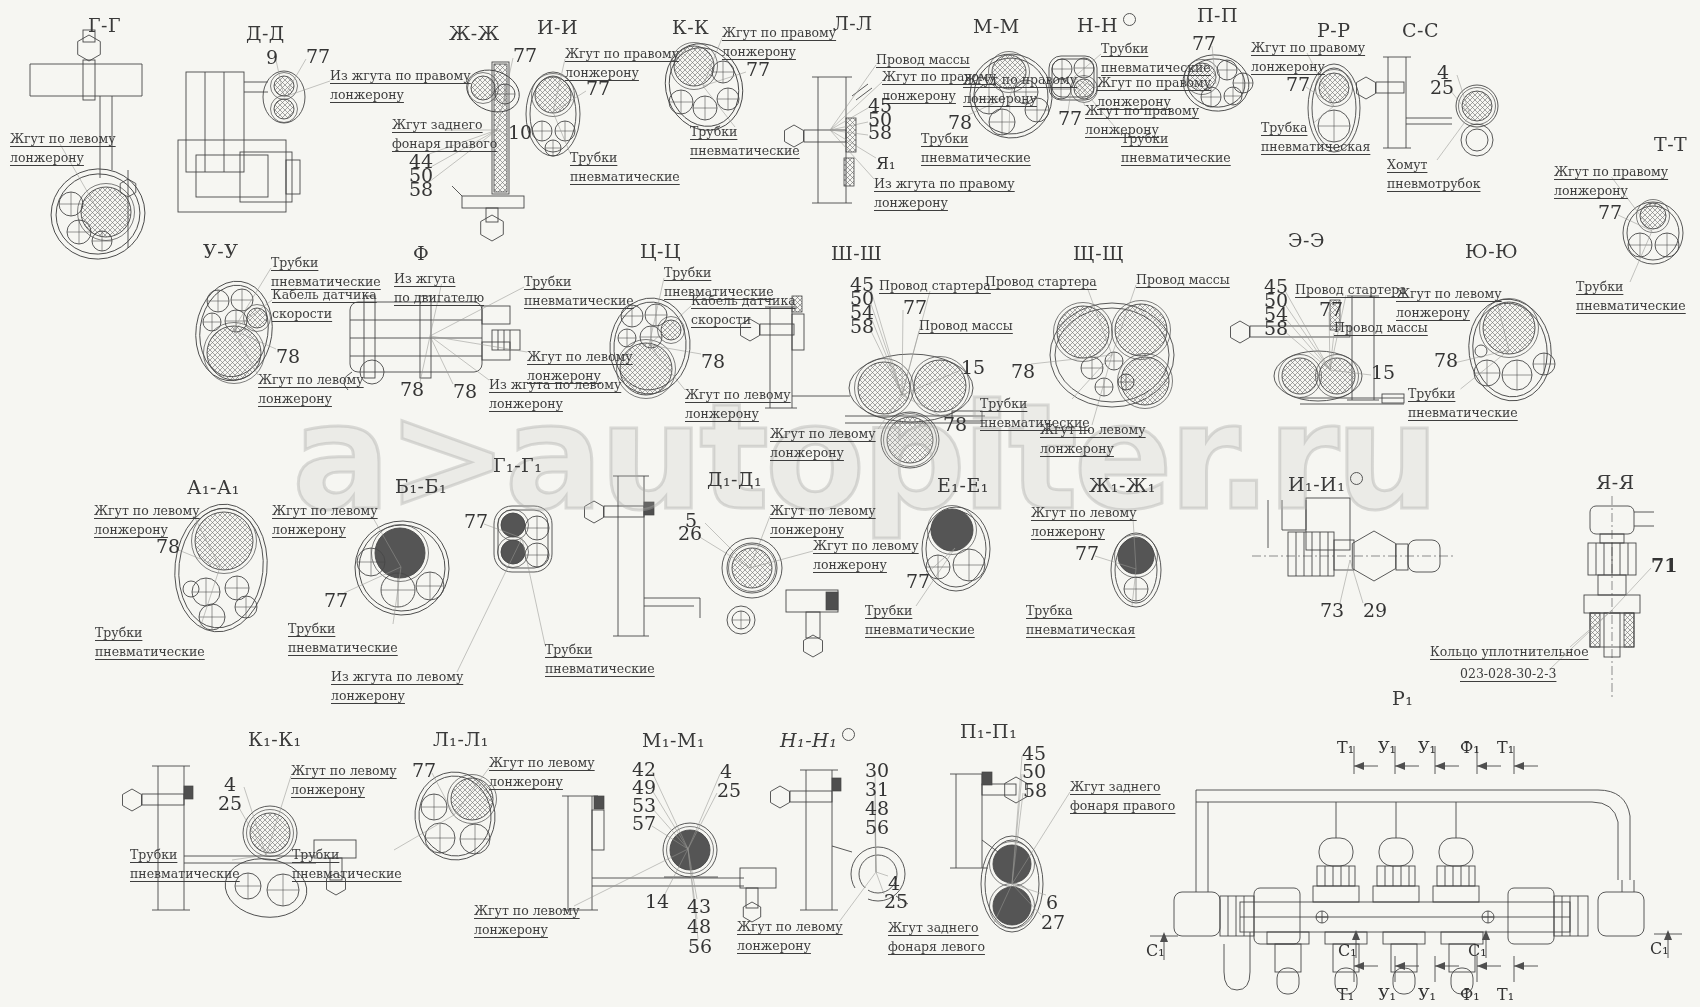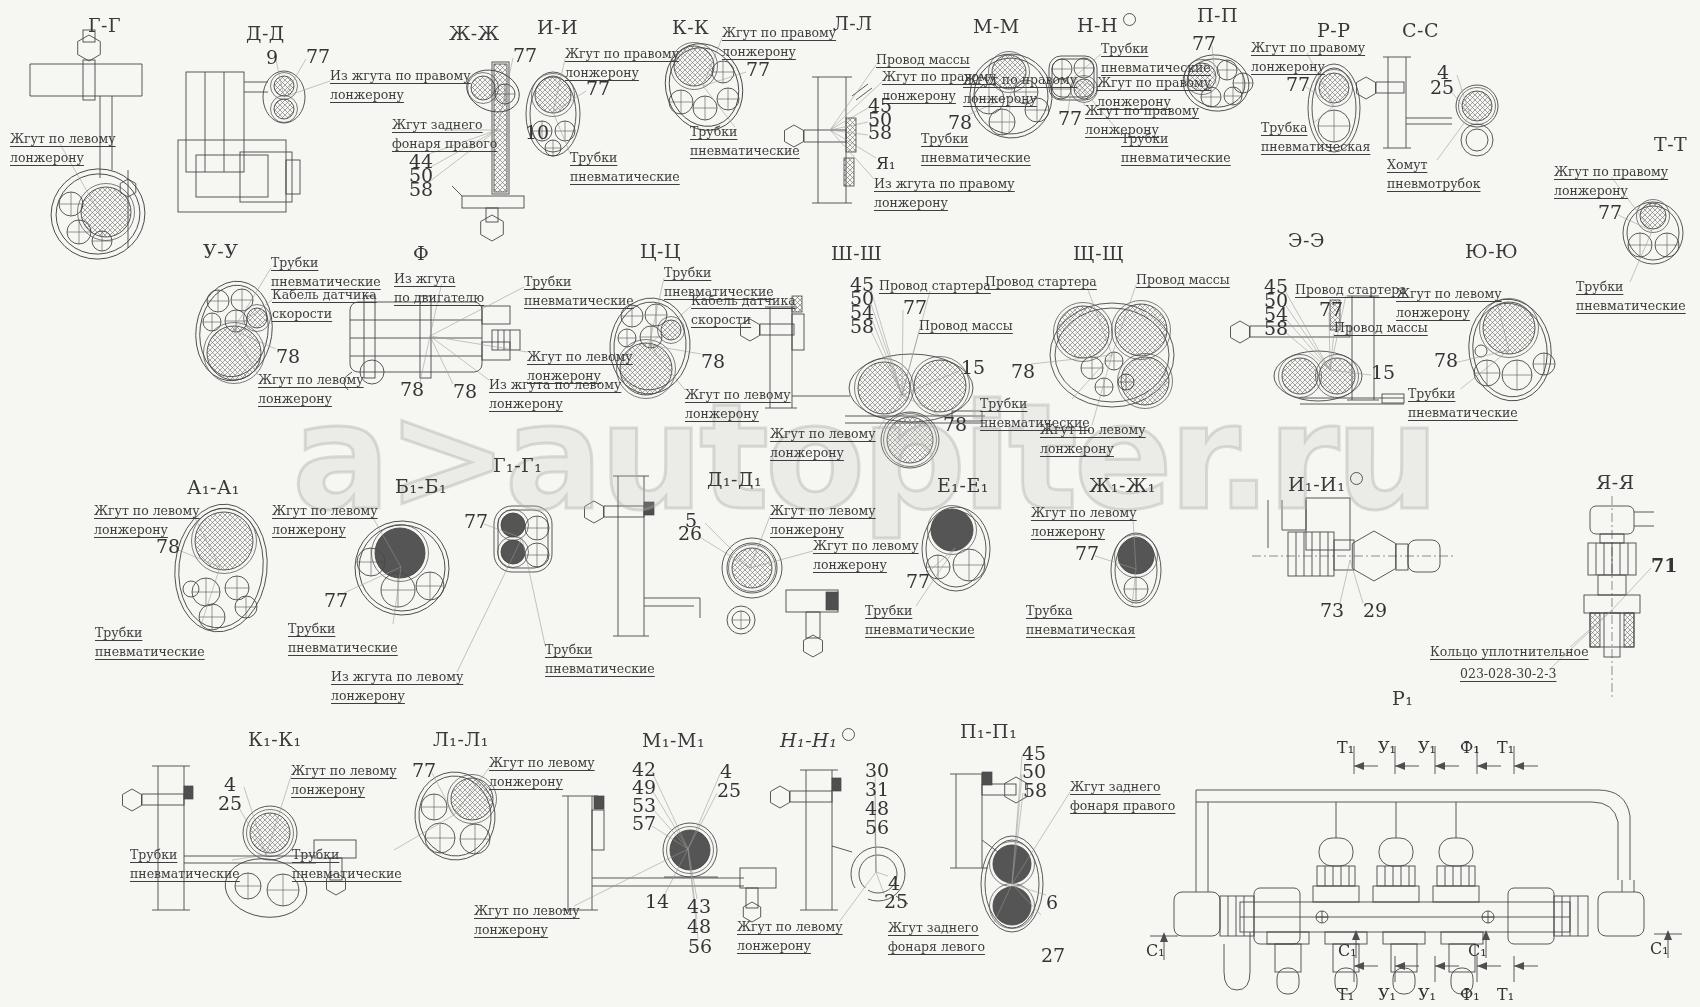--- a/index.html
+++ b/index.html
@@ -753,21 +753,21 @@
       <div class="num" style="left: 306px; top: 45px;">77</div>
       <div class="lbl" style="left: 330px; top: 67px;">Из жгута по правому
 лонжерону</div>
       <div class="t" style="left: 449px; top: 22px;"><span>Ж-Ж</span></div>
       <div class="num" style="left: 513px; top: 44px;">77</div>
       <div class="lbl" style="left: 392px; top: 116px;">Жгут заднего
 фонаря правого</div>
       <div class="num" style="left: 409px; top: 150px;">44</div>
       <div class="num" style="left: 409px; top: 164px;">50</div>
       <div class="num" style="left: 409px; top: 178px;">58</div>
-      <div class="num" style="left: 525px; top: 121px;">10</div>
+      <div class="num" style="left: 508px; top: 121px;">10</div>
       <div class="t" style="left: 537px; top: 16px;"><span>И-И</span></div>
       <div class="lbl" style="left: 565px; top: 45px;">Жгут по правому
 лонжерону</div>
       <div class="num" style="left: 586px; top: 77px;">77</div>
       <div class="lbl" style="left: 570px; top: 149px;">Трубки
 пневматические</div>
       <div class="t" style="left: 672px; top: 16px;"><span>К-К</span></div>
       <div class="lbl" style="left: 722px; top: 24px;">Жгут по правому
 лонжерону</div>
       <div class="num" style="left: 746px; top: 58px;">77</div>
@@ -957,21 +957,21 @@
       <div class="num" style="left: 884px; top: 890px;">25</div>
       <div class="lbl" style="left: 737px; top: 918px;">Жгут по левому
 лонжерону</div>
       <div class="t" style="left: 960px; top: 720px;"><span>П₁-П₁</span></div>
       <div class="num" style="left: 1022px; top: 742px;">45</div>
       <div class="num" style="left: 1022px; top: 760px;">50</div>
       <div class="num" style="left: 1023px; top: 779px;">58</div>
       <div class="lbl" style="left: 1070px; top: 778px;">Жгут заднего
 фонаря правого</div>
       <div class="num" style="left: 1046px; top: 891px;">6</div>
-      <div class="num" style="left: 1041px; top: 911px; margin-top: 33px;">27</div>
+      <div class="num" style="left: 1041px; top: 911px;">27</div>
       <div class="lbl" style="left: 888px; top: 919px;">Жгут заднего
 фонаря левого</div>
       <div class="t" style="left: 1392px; top: 687px;"><span>Р₁</span></div>
       <div class="num" style="font-size: 16px; left: 1337px; top: 738px;">Т₁</div>
       <div class="num" style="font-size: 16px; left: 1378px; top: 738px;">У₁</div>
       <div class="num" style="font-size: 16px; left: 1418px; top: 738px;">У₁</div>
       <div class="num" style="font-size: 16px; left: 1460px; top: 738px;">Ф₁</div>
       <div class="num" style="font-size: 16px; left: 1497px; top: 738px;">Т₁</div>
       <div class="num" style="font-size: 16px; left: 1337px; top: 985px;">Т₁</div>
       <div class="num" style="font-size: 16px; left: 1378px; top: 985px;">У₁</div>

